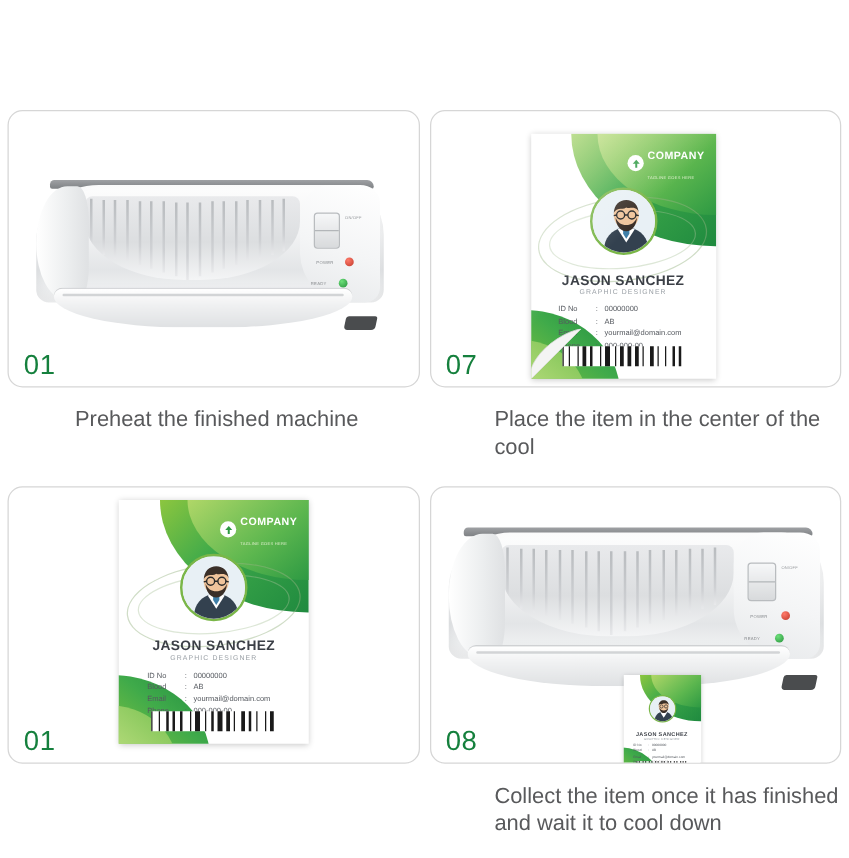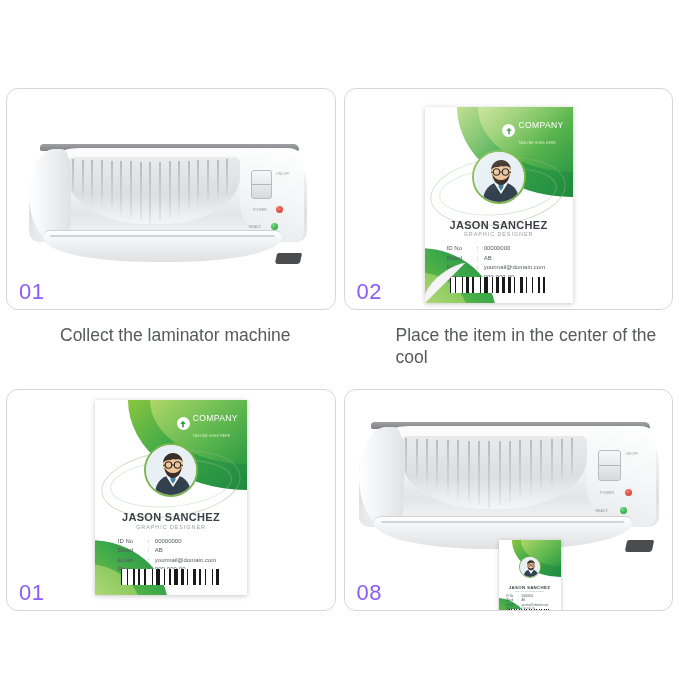--- a/index.html
+++ b/index.html
@@ -38,21 +38,21 @@
   .panel {
     position: relative;
     flex: 0 0 222px;
     border: 1px solid #d6d6d6;
     border-radius: 12px;
     background: #ffffff;
     overflow: hidden;
   }
   .step-num {
     position: absolute; left: 12px; bottom: 4px;
-    font-size: 22px; font-weight: 400; color: #8b5cf6;
+    font-size: 22px; font-weight: 400; color: #15803d;
     letter-spacing: 0.5px; z-index: 6;
   }
   .caption {
     padding: 14px 8px 0 54px;
     font-size: 17.5px; line-height: 22px;
     color: #58595b; font-weight: 400;
   }
   .cell.right .caption { padding-left: 52px; padding-right: 0; }
 
   
@@ -163,21 +163,21 @@
   .c-logo {
     position: absolute; right: 6%; top: 4%;
     display: flex; align-items: center; gap: 3px; z-index: 4;
   }
   .c-logo-mark {
     width: 13px; height: 13px; border-radius: 50%;
     background: #ffffff; display: flex; align-items: center; justify-content: center;
   }
   .c-logo-mark svg { width: 8px; height: 8px; }
   .c-logo-txt { line-height: 1; }
-  .c-logo-name { font-size: 8.5px; font-weight: 400; color: #ffffff; letter-spacing: .4px; }
+  .c-logo-name { font-size: 8.5px; font-weight: 700; color: #ffffff; letter-spacing: .4px; }
   .c-logo-tag { font-size: 3.2px; color: #dff0cd; letter-spacing: .25px; margin-top: 1px; }
   .c-swirl {
     position: absolute; left: 4%; top: 26%; width: 92%; height: 34%;
     border: 1px solid rgba(150,180,130,.45);
     border-radius: 50%; transform: rotate(-7deg);
   }
   .c-swirl2 {
     position: absolute; left: 10%; top: 31%; width: 80%; height: 24%;
     border: 1px solid rgba(170,195,155,.4);
     border-radius: 50%; transform: rotate(-5deg);
@@ -274,21 +274,21 @@
             <div class="led led-red" style="left:56%;top:62%;"></div>
             <div class="led-label" style="left:20%;top:64%;">POWER</div>
             <div class="led led-green" style="left:48%;top:80%;"></div>
             <div class="led-label" style="left:13%;top:82%;">READY</div>
           </div>
           <div class="m-tray"></div>
           <div class="m-foot"></div>
         </div>
         <div class="step-num">01</div>
       </div>
-      <div class="caption">Collect the laminator machine</div>
+      <div class="caption">Preheat the finished machine</div>
     </div>
 
     <div class="cell right">
       <div class="panel">
         <div class="idcard card2" id="card2">
           <div class="c-topwave"></div>
           <div class="c-topwave2"></div>
           <div class="c-swirl"></div>
           <div class="c-swirl2"></div>
           <div class="c-logo">
@@ -378,21 +378,21 @@
               <i style="flex: 2 0 auto;"></i>
               <i style="flex: 1 0 auto; background: transparent;"></i>
             </div>
           <div class="pouch-sheen"></div>
           <div class="pouch-curl">
             <svg viewBox="0 0 42 42" width="42" height="42">
               <path d="M0 42 L42 0 C30 2 14 12 6 24 C2 30 0 36 0 42 Z" fill="#f4f4f4" stroke="#dcdcdc" stroke-width=".6"></path>
             </svg>
           </div>
         </div>
-        <div class="step-num">02</div>
+        <div class="step-num">07</div>
       </div>
       <div class="caption">Place the item in the center of the cool</div>
     </div>
 
     <div class="cell">
       <div class="panel">
         <div class="idcard card3" id="card3">
           <div class="c-topwave"></div>
           <div class="c-topwave2"></div>
           <div class="c-swirl"></div>
@@ -598,16 +598,17 @@
                 <i style="flex: 3 0 auto; background: transparent;"></i>
                 <i style="flex: 1 0 auto;"></i>
                 <i style="flex: 1 0 auto; background: transparent;"></i>
                 <i style="flex: 2 0 auto;"></i>
                 <i style="flex: 1 0 auto; background: transparent;"></i>
               </div>
           </div>
         </div>
         <div class="step-num">08</div>
       </div>
+      <div class="caption">Collect the item once it has finished and wait it to cool down</div>
     </div>
 
   </div>
 </div>
 
 </body></html>

